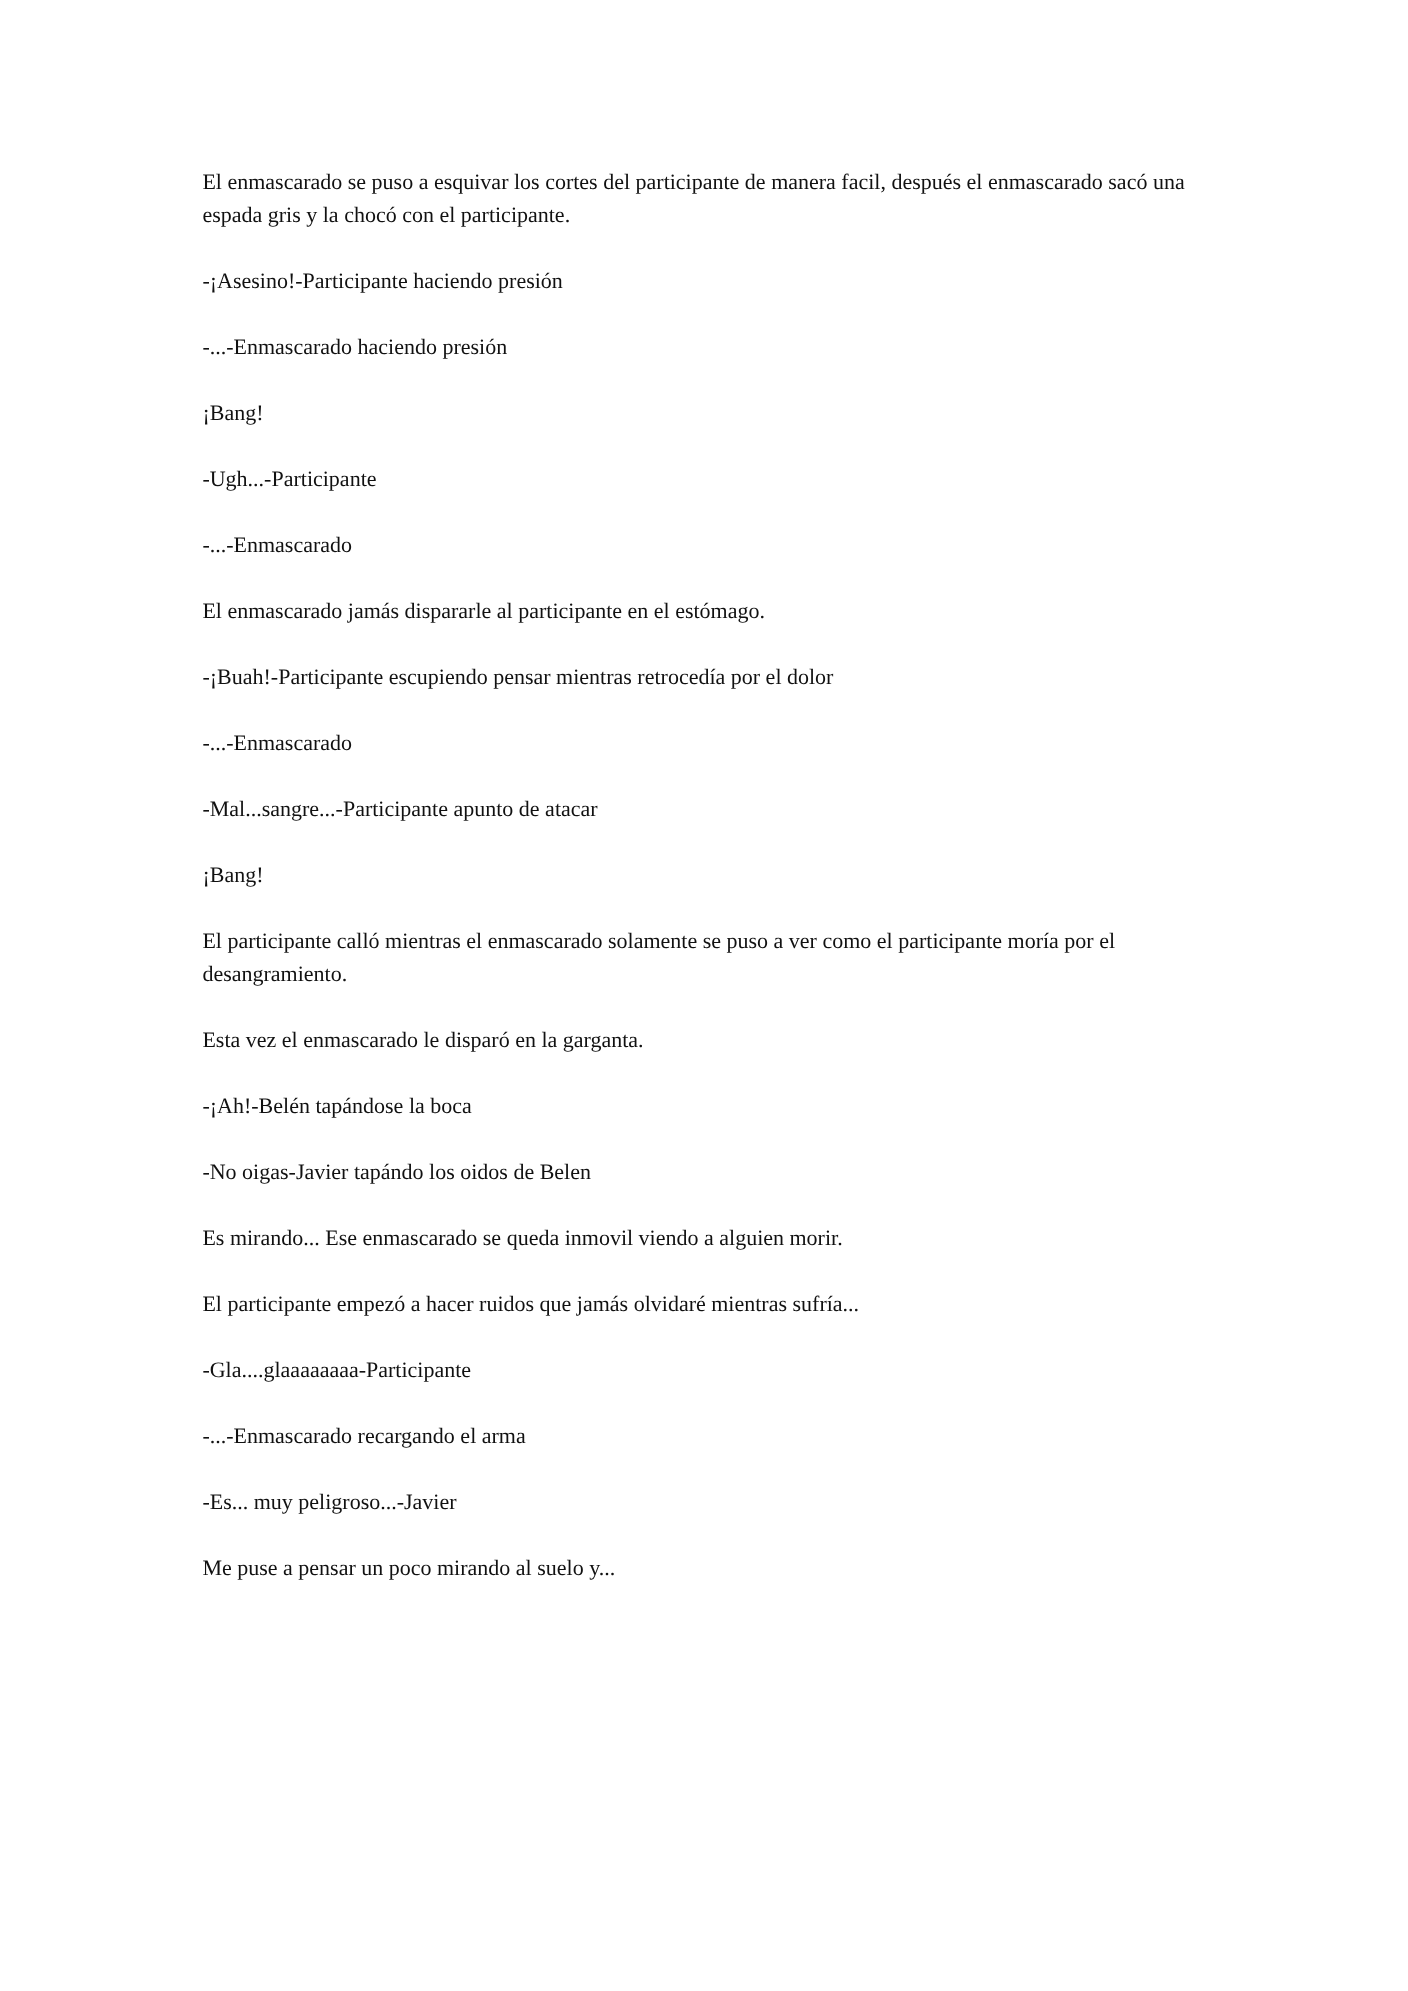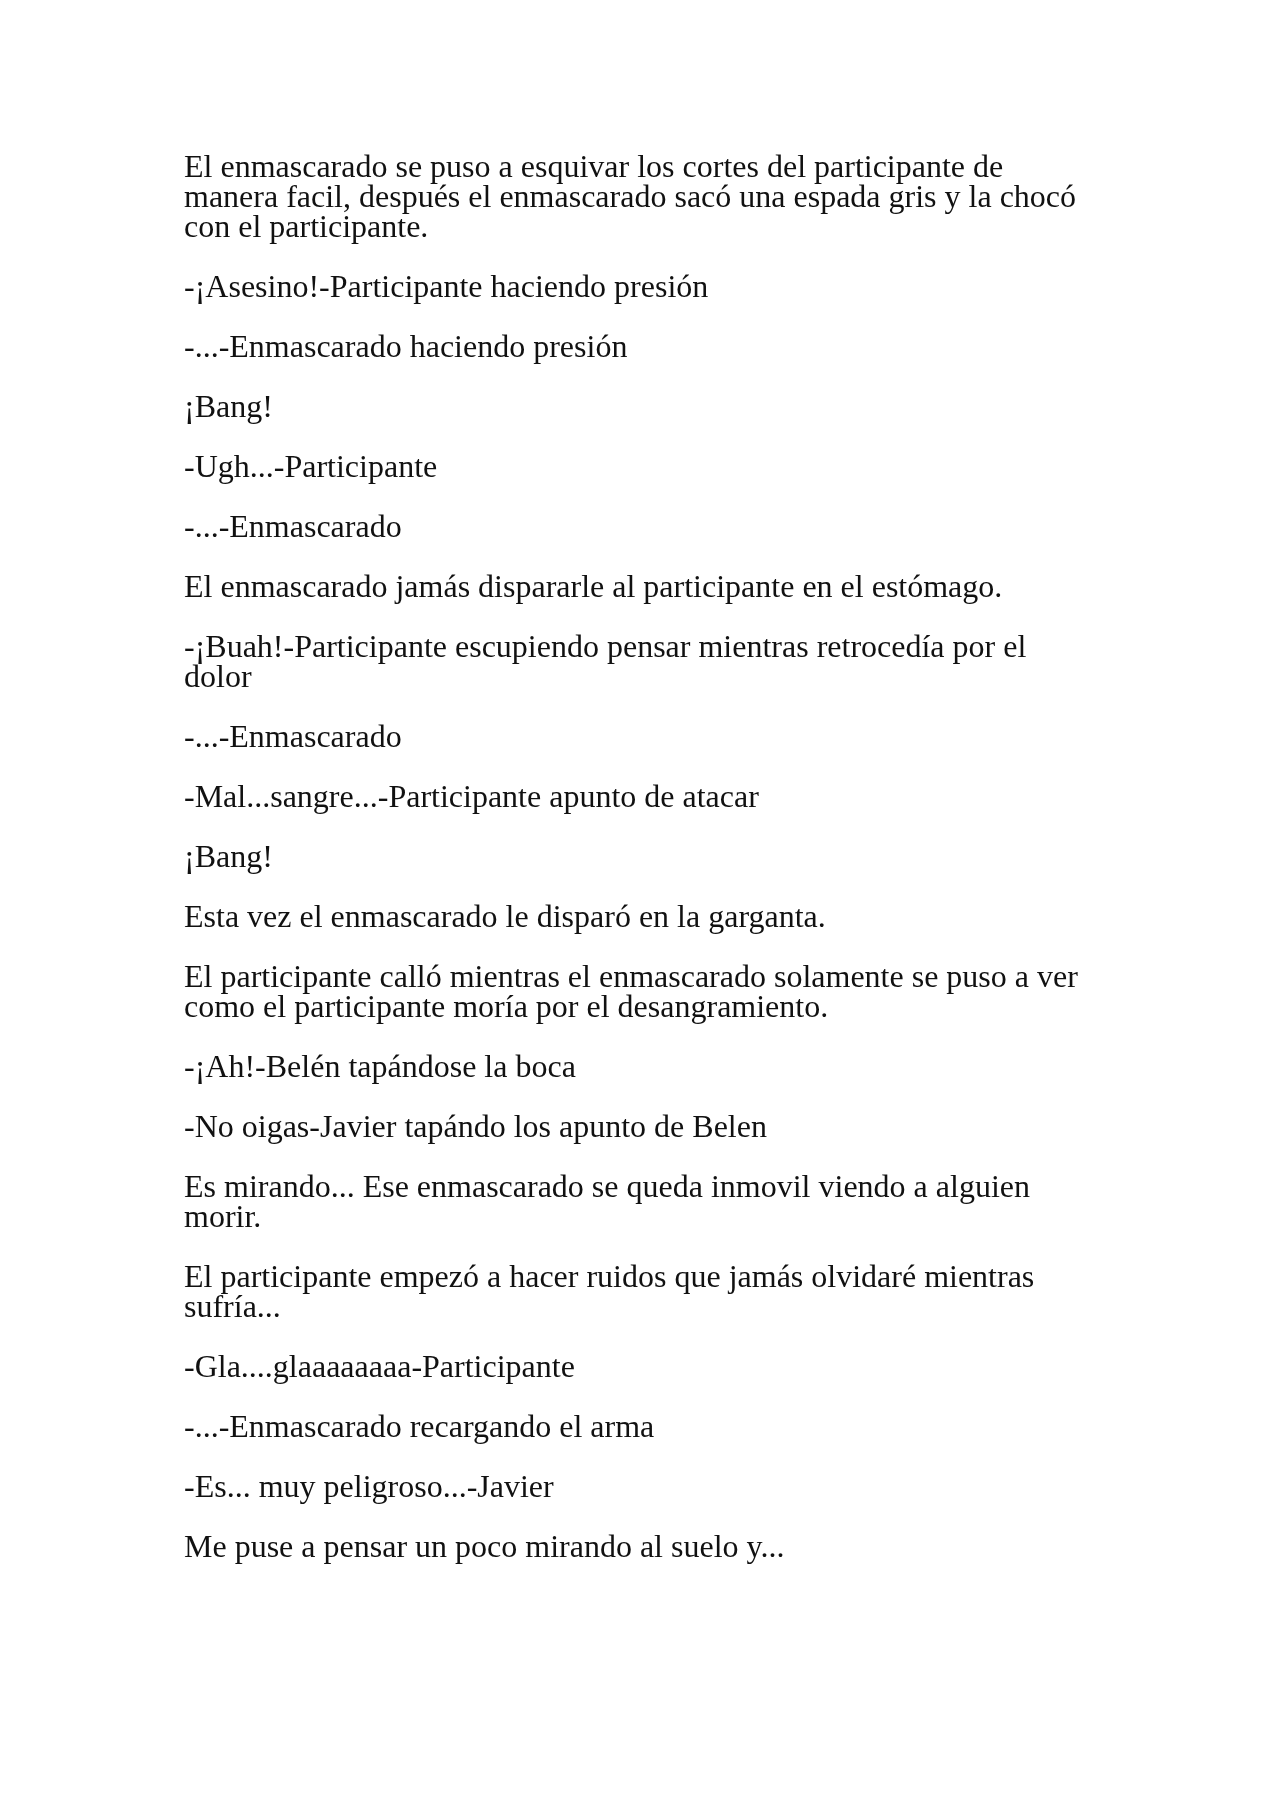--- a/index.html
+++ b/index.html
@@ -3,44 +3,44 @@
 <meta charset="utf-8">
 <style>
   html, body { margin: 0; padding: 0; background: #ffffff; }
   body { width: 1280px; height: 1810px; position: relative; overflow: hidden; }
   .page {
     position: absolute;
     left: 184px;
     top: 151px;
     width: 912px;
     font-family: "Liberation Serif", "DejaVu Serif", serif;
-    font-size: 32px;
+    font-size: 20px;
     line-height: 30px;
     color: #111111;
   }
   .para { margin: 0 0 30px 0; }
 </style>
 </head>
 <body>
 
 <div class="page">
   <p class="para">El enmascarado se puso a esquivar los cortes del participante de manera facil, después el enmascarado sacó una espada gris y la chocó con el participante.</p>
   <p class="para">-¡Asesino!-Participante haciendo presión</p>
   <p class="para">-...-Enmascarado haciendo presión</p>
   <p class="para">¡Bang!</p>
   <p class="para">-Ugh...-Participante</p>
   <p class="para">-...-Enmascarado</p>
   <p class="para">El enmascarado jamás dispararle al participante en el estómago.</p>
   <p class="para">-¡Buah!-Participante escupiendo pensar mientras retrocedía por el dolor</p>
   <p class="para">-...-Enmascarado</p>
   <p class="para">-Mal...sangre...-Participante apunto de atacar</p>
   <p class="para">¡Bang!</p>
+  <p class="para">El participante calló mientras el enmascarado solamente se puso a ver como el participante moría por el desangramiento.</p>
   <p class="para">Esta vez el enmascarado le disparó en la garganta.</p>
-  <p class="para">El participante calló mientras el enmascarado solamente se puso a ver como el participante moría por el desangramiento.</p>
   <p class="para">-¡Ah!-Belén tapándose la boca</p>
-  <p class="para">-No oigas-Javier tapándo los apunto de Belen</p>
+  <p class="para">-No oigas-Javier tapándo los oidos de Belen</p>
   <p class="para">Es mirando... Ese enmascarado se queda inmovil viendo a alguien morir.</p>
   <p class="para">El participante empezó a hacer ruidos que jamás olvidaré mientras sufría...</p>
   <p class="para">-Gla....glaaaaaaaa-Participante</p>
   <p class="para">-...-Enmascarado recargando el arma</p>
   <p class="para">-Es... muy peligroso...-Javier</p>
   <p class="para">Me puse a pensar un poco mirando al suelo y...</p>
 </div>
 
 </body></html>

